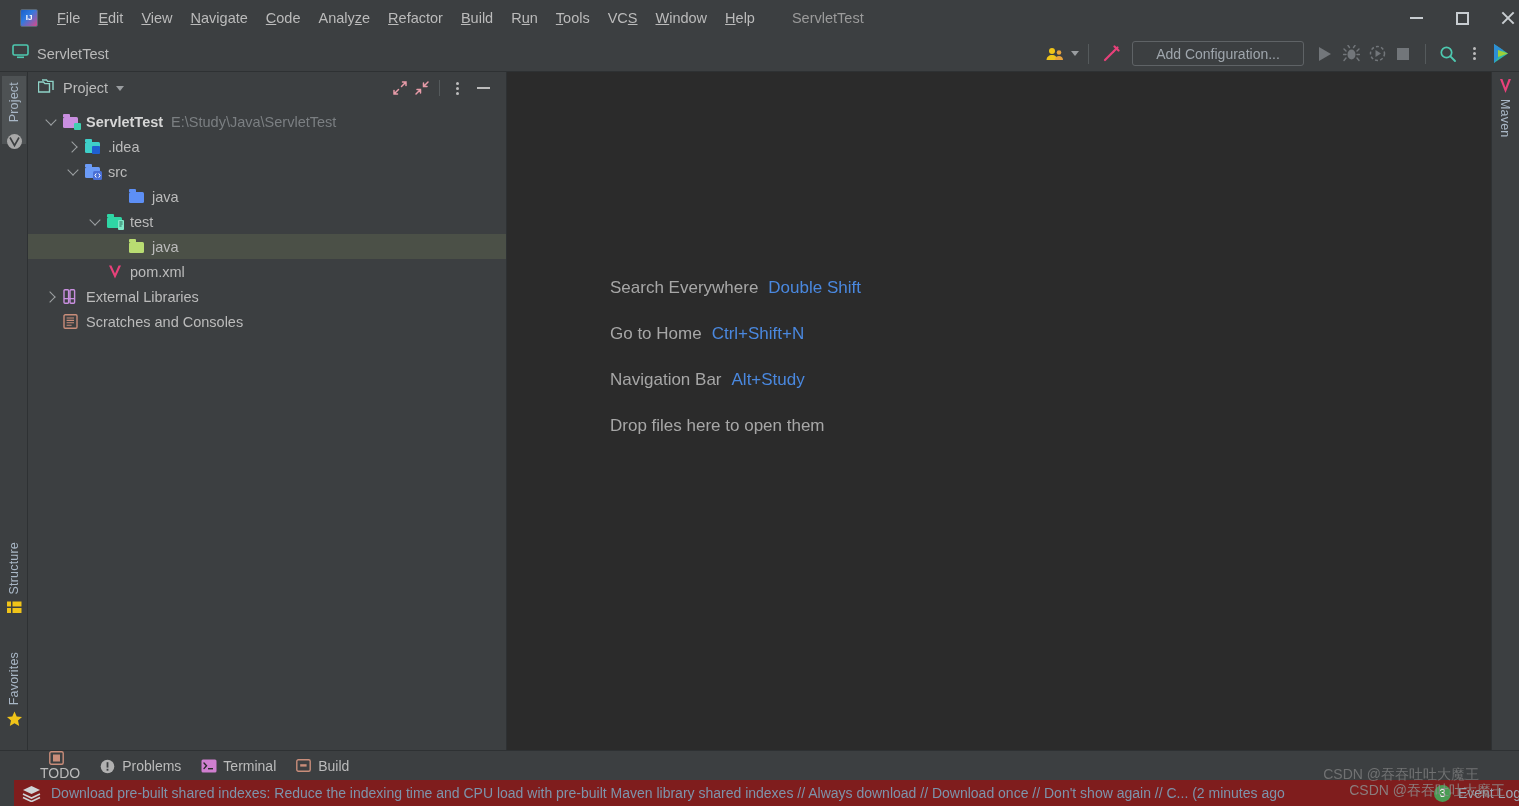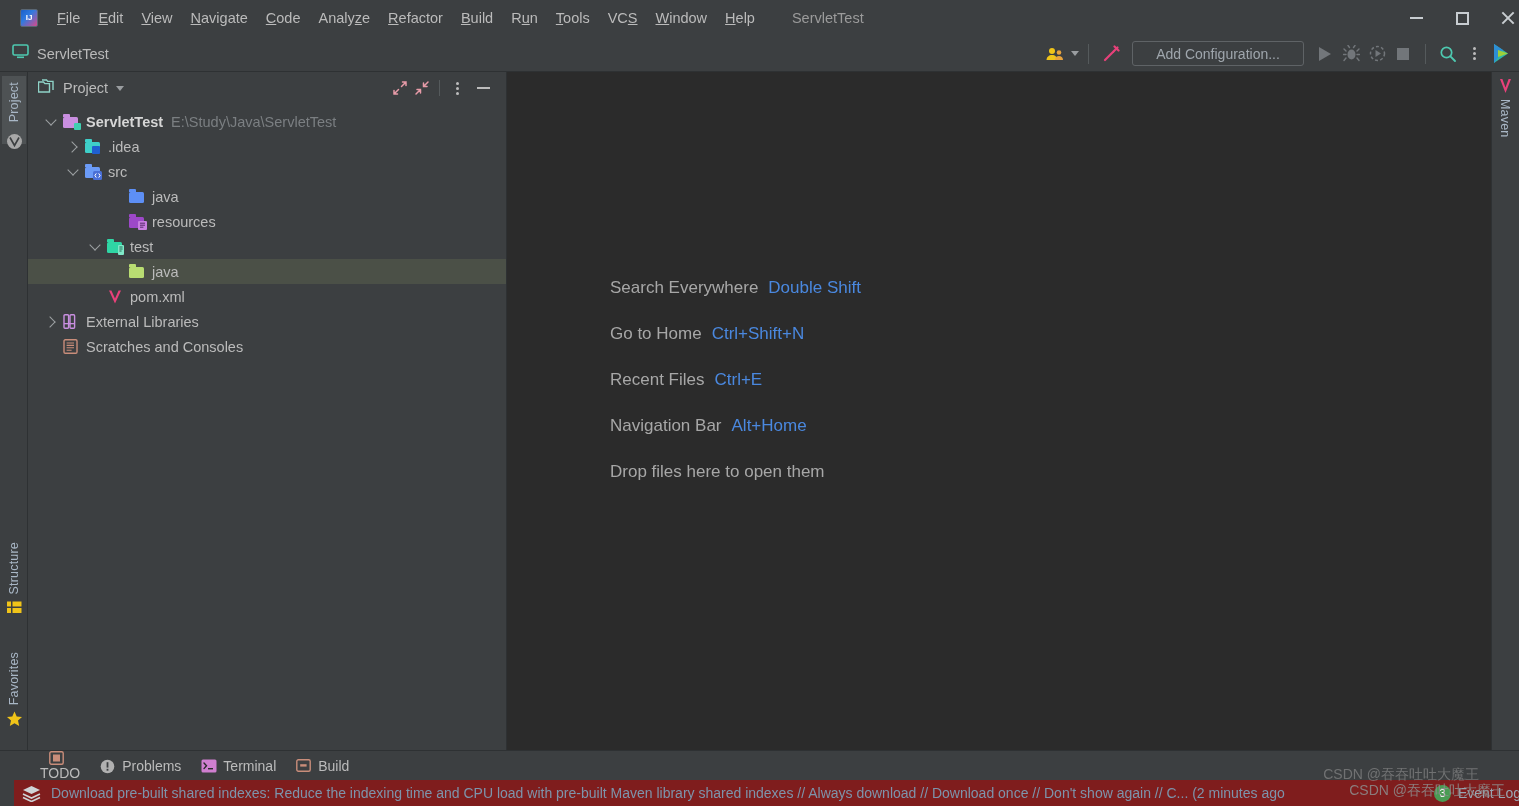--- a/index.html
+++ b/index.html
@@ -427,32 +427,20 @@
         </div>
         <div class="trow">
           <div style="width: 78px; flex: 0 0 auto;"></div>
           <div class="tw"></div>
           <span class="ticon">
             <div class="fold" style="background:#5d8ff5"></div>
           </span>
           <span>java</span>
         </div>
         <div class="trow">
-          <div style="width: 78px; flex: 0 0 auto;"></div>
-          <div class="tw"></div>
-          <span class="ticon">
-            <div class="fold" style="background:#9d48c9"></div>
-            <svg style="position:absolute;right:-1px;bottom:0" width="9" height="9" viewBox="0 0 9 9">
-              <rect width="9" height="9" rx="1" fill="#c77fe0"></rect>
-              <path d="M2 2.2 H7 M2 4.2 H7 M2 6.2 H5.4" stroke="#4a2060" stroke-width="0.9"></path>
-            </svg>
-          </span>
-          <span>resources</span>
-        </div>
-        <div class="trow">
           <div style="width: 56px; flex: 0 0 auto;"></div>
           <div class="tw">
             <div class="chev down"></div>
           </div>
           <span class="ticon">
             <div class="fold" style="background:#2fd6a5"></div>
             <svg style="position:absolute;right:-1px;bottom:0" width="8" height="10" viewBox="0 0 8 10">
               <rect x="1" y="0" width="6" height="10" rx="1" fill="#7fe8c8"></rect>
               <path d="M2.4 2 H5.6 M2.4 4 H5.6 M2.4 6 H4.6" stroke="#1a5c48" stroke-width="0.9"></path>
             </svg>
@@ -509,26 +497,22 @@
     <div class="hints" id="editor-hints">
         <div class="hint-row">
           <span class="hint-action">Search Everywhere</span>
           <span class="hint-key">Double Shift</span>
         </div>
         <div class="hint-row">
           <span class="hint-action">Go to Home</span>
           <span class="hint-key">Ctrl+Shift+N</span>
         </div>
         <div class="hint-row">
-          <span class="hint-action">Recent Files</span>
-          <span class="hint-key">Ctrl+E</span>
-        </div>
-        <div class="hint-row">
           <span class="hint-action">Navigation Bar</span>
-          <span class="hint-key">Alt+Home</span>
+          <span class="hint-key">Alt+Study</span>
         </div>
         <div class="hint-row">
           <span class="hint-action">Drop files here to open them</span>
         </div>
       </div>
   </div>
 
   <div class="bottom-stripe">
     <div class="bs-item" style="margin-left:30px;flex-direction:column;">
       <span class="bs-ico">

